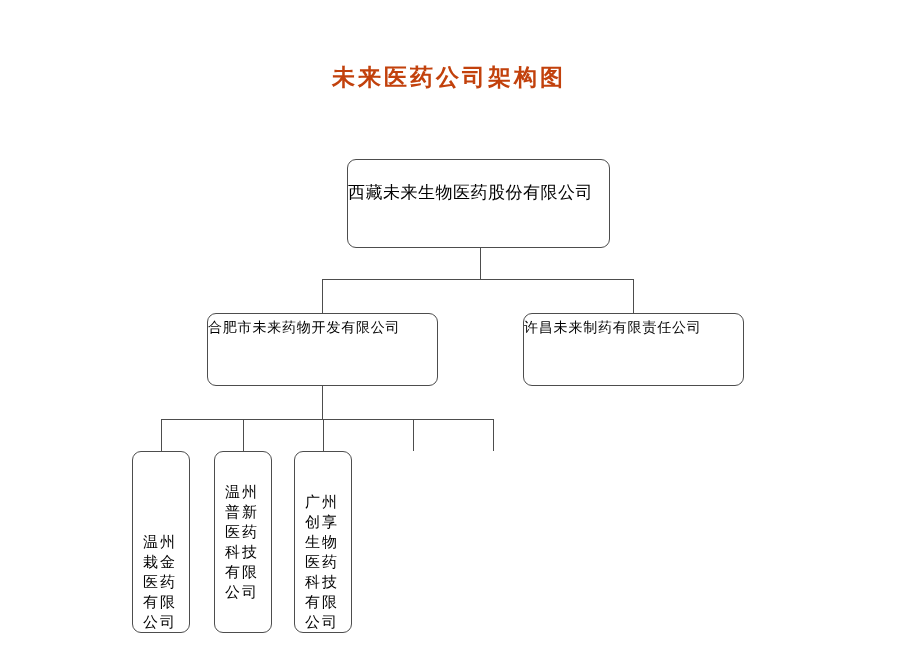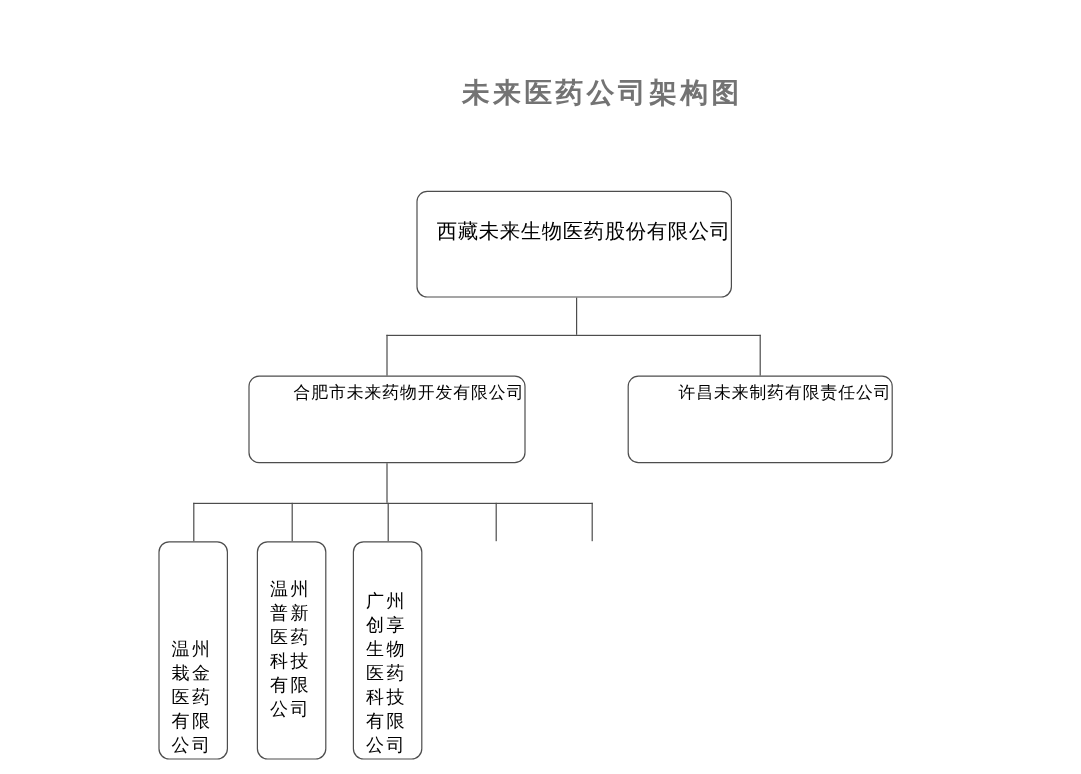--- a/index.html
+++ b/index.html
@@ -14,37 +14,37 @@
     background: #ffffff;
     font-family: "Liberation Serif", serif;
     color: #000000;
     overflow: hidden;
   }
   .diagram-title {
     position: absolute;
     left: 332px;
     top: 62px;
     width: 340px;
-    text-align: center;
+    text-align: left;
     font-family: "Liberation Sans", sans-serif;
     font-weight: bold;
     font-size: 23px;
     letter-spacing: 3px;
-    color: #737373;
+    color: #c2410c;
     white-space: nowrap;
   }
   .node {
     position: absolute;
     box-sizing: border-box;
     border: 1px solid #4d4d4d;
     border-radius: 9px;
     background: #ffffff;
   }
   .node-h {
-    text-align: right;
+    text-align: left;
     white-space: nowrap;
   }
   .node-root {
     left: 347px; top: 159px;
     width: 263px; height: 89px;
     padding-top: 21px;
     font-size: 17px;
     letter-spacing: 0.5px;
   }
   .node-l2 {

